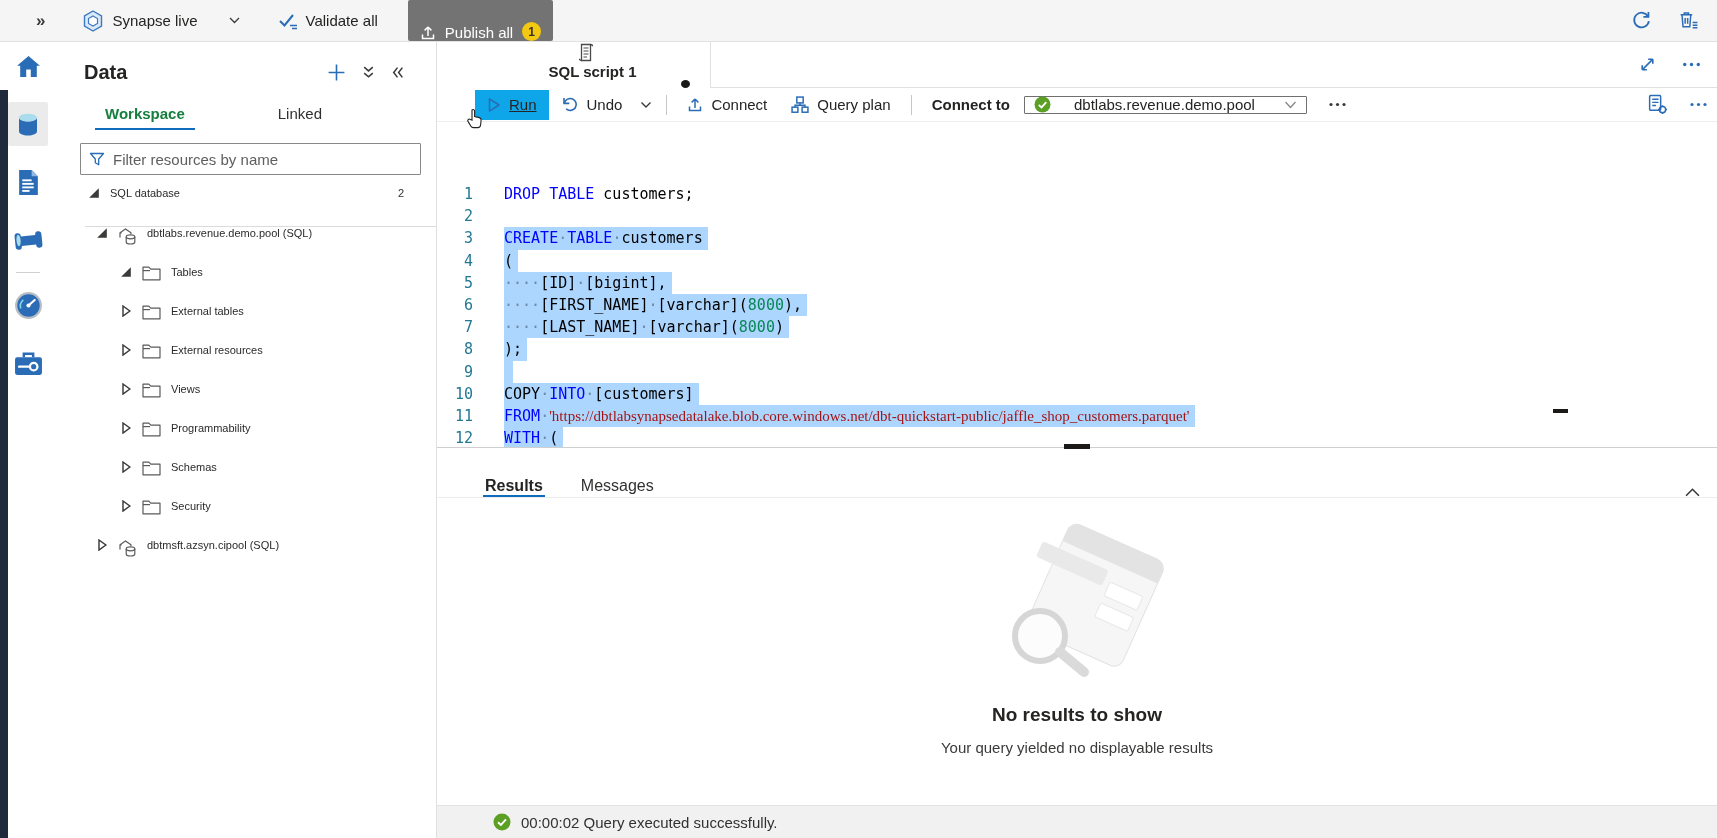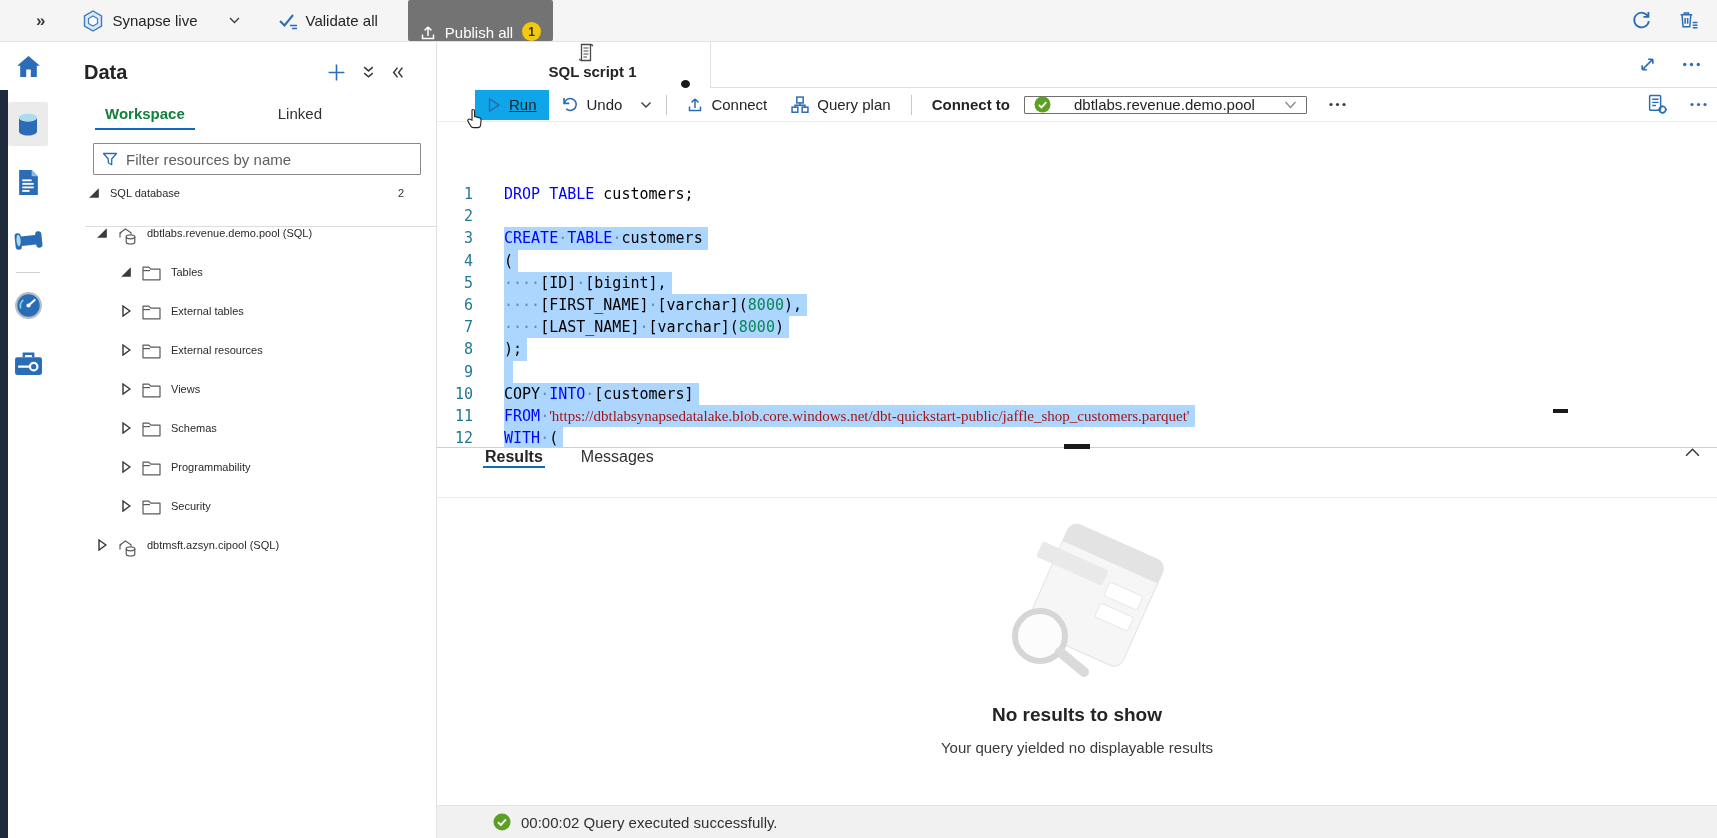--- a/index.html
+++ b/index.html
@@ -34,21 +34,21 @@
   .rail-divider{ width:24px; border-top:1px solid #d0d0d0; margin:-4px 0 10px 0; }
 
   
   .sidebar{ width:389px; flex:none; border-right:1px solid #e0e0e0; background:#fff; }
   .sb-head{ padding:16px 32px 0 36px; display:flex; align-items:center; height:44px; }
   .sb-title{ font-size:20px; font-weight:600; }
   .sb-head-icons{ margin-left:auto; display:flex; align-items:center; gap:16px; }
   .sb-tabs{ margin:12px 0 0 47px; display:flex; gap:73px; height:32px; }
   .sb-tab{ padding:0 10px; font-size:15px; display:flex; align-items:center; border-bottom:2px solid transparent; color:#323130; }
   .sb-tab.active{ font-weight:600; color:#15803d; border-bottom-color:#0f6cbd; }
-  .sb-filter{ margin:13px 15px 0 45px; height:32px; border:1px solid #8a8886; border-radius:1px;
+  .sb-filter{ margin:13px 15px 0 32px; height:32px; border:1px solid #8a8886; border-radius:1px;
     display:flex; align-items:center; padding:0 8px; gap:8px; background:#fff; }
   .sb-filter input{ border:none; outline:none; flex:1; font-size:15px; font-family:"Liberation Sans",sans-serif; color:#252423; background:transparent; }
   .sb-filter input::placeholder{ color:#605e5c; }
   .tree{ margin-top:12px; }
   .trow{ height:39px; display:flex; align-items:flex-start; font-size:11px; color:#2b2a29; }
   .trow .tw{ flex:none; }
   .trow .ticon{ margin-left:10px; flex:none; display:flex; }
   .trow .tl{ margin-left:10px; white-space:nowrap; }
   .trow .tcount{ margin-left:auto; margin-right:32px; color:#323130; }
   .trow.lvl0{ padding-left:40px; }
@@ -87,21 +87,21 @@
   .tk-kw{ color:#0000ff; }
   .tk-pl{ color:#000000; }
   .tk-num{ color:#098658; }
   .tk-str{ color:#a31515;font-family:Liberation Serif, serif; }
   .tk-ws{ color:#6d89a8; }
   .overview-dash{ position:absolute; left:1116px; top:287px; width:15px; height:4px; background:#1b1a19; }
 
   
   .results{ flex:1; display:flex; flex-direction:column; border-top:1px solid #cfcfcf; position:relative; min-height:0; }
   .split-handle{ position:absolute; top:-4px; left:calc(50% - 13px); width:26px; height:5px; background:#1b1a19; }
-  .rtabs{ height:50px; flex:none; display:flex; align-items:flex-start; padding-left:46px; border-bottom:1px solid #ececec; }
+  .rtabs{ height:50px; flex:none; display:flex; align-items:flex-end; padding-left:46px; border-bottom:1px solid #ececec; }
   .rtab{ display:flex; align-items:center; padding:0 2px; margin-right:34px; font-size:16px;
     border-bottom:2px solid transparent; color:#323130; }
   .rtab.active{ font-weight:700; color:#252423; border-bottom-color:#0f6cbd; }
   .rtabs-right{ margin-left:auto; margin-right:17px; display:flex; align-items:center; }
   .rbody{ flex:1; display:flex; flex-direction:column; align-items:center; min-height:0; overflow:hidden; }
   .empty-ill{ margin-top:20px; }
   .empty-title{ margin-top:14px; font-size:19px; font-weight:600; color:#252423; }
   .empty-sub{ margin-top:13px; font-size:15px; color:#3b3a39; }
   .statusbar{ height:33px; flex:none; background:#f1f1f1; border-top:1px solid #e3e3e3;
     display:flex; align-items:center; padding-left:56px; gap:10px; font-size:15px; color:#323130; }
@@ -340,33 +340,33 @@
           <div class="trow lvl2">
             <svg class="tw" width="12" height="12" viewBox="0 0 10 10">
               <path d="M2.5 0.8 L8.2 5 L2.5 9.2 Z" fill="none" stroke="#3b3a39" stroke-width="1.2"></path>
             </svg>
             <span class="ticon">
               <svg width="19" height="15" viewBox="0 0 19 15">
                 <path d="M1 13.8 V1.2 H6.8 L8.8 3.2 H18 V13.8 Z" stroke="#5a5a5a" stroke-width="1.2" fill="none" stroke-linejoin="round"></path>
                 <path d="M1 4.6 H8" stroke="#5a5a5a" stroke-width="1.2"></path>
               </svg>
             </span>
+            <span class="tl">Programmability</span>
+          </div>
+          <div class="trow lvl2">
+            <svg class="tw" width="12" height="12" viewBox="0 0 10 10">
+              <path d="M2.5 0.8 L8.2 5 L2.5 9.2 Z" fill="none" stroke="#3b3a39" stroke-width="1.2"></path>
+            </svg>
+            <span class="ticon">
+              <svg width="19" height="15" viewBox="0 0 19 15">
+                <path d="M1 13.8 V1.2 H6.8 L8.8 3.2 H18 V13.8 Z" stroke="#5a5a5a" stroke-width="1.2" fill="none" stroke-linejoin="round"></path>
+                <path d="M1 4.6 H8" stroke="#5a5a5a" stroke-width="1.2"></path>
+              </svg>
+            </span>
             <span class="tl">Schemas</span>
-          </div>
-          <div class="trow lvl2">
-            <svg class="tw" width="12" height="12" viewBox="0 0 10 10">
-              <path d="M2.5 0.8 L8.2 5 L2.5 9.2 Z" fill="none" stroke="#3b3a39" stroke-width="1.2"></path>
-            </svg>
-            <span class="ticon">
-              <svg width="19" height="15" viewBox="0 0 19 15">
-                <path d="M1 13.8 V1.2 H6.8 L8.8 3.2 H18 V13.8 Z" stroke="#5a5a5a" stroke-width="1.2" fill="none" stroke-linejoin="round"></path>
-                <path d="M1 4.6 H8" stroke="#5a5a5a" stroke-width="1.2"></path>
-              </svg>
-            </span>
-            <span class="tl">Programmability</span>
           </div>
           <div class="trow lvl2">
             <svg class="tw" width="12" height="12" viewBox="0 0 10 10">
               <path d="M2.5 0.8 L8.2 5 L2.5 9.2 Z" fill="none" stroke="#3b3a39" stroke-width="1.2"></path>
             </svg>
             <span class="ticon">
               <svg width="19" height="15" viewBox="0 0 19 15">
                 <path d="M1 13.8 V1.2 H6.8 L8.8 3.2 H18 V13.8 Z" stroke="#5a5a5a" stroke-width="1.2" fill="none" stroke-linejoin="round"></path>
                 <path d="M1 4.6 H8" stroke="#5a5a5a" stroke-width="1.2"></path>
               </svg>

